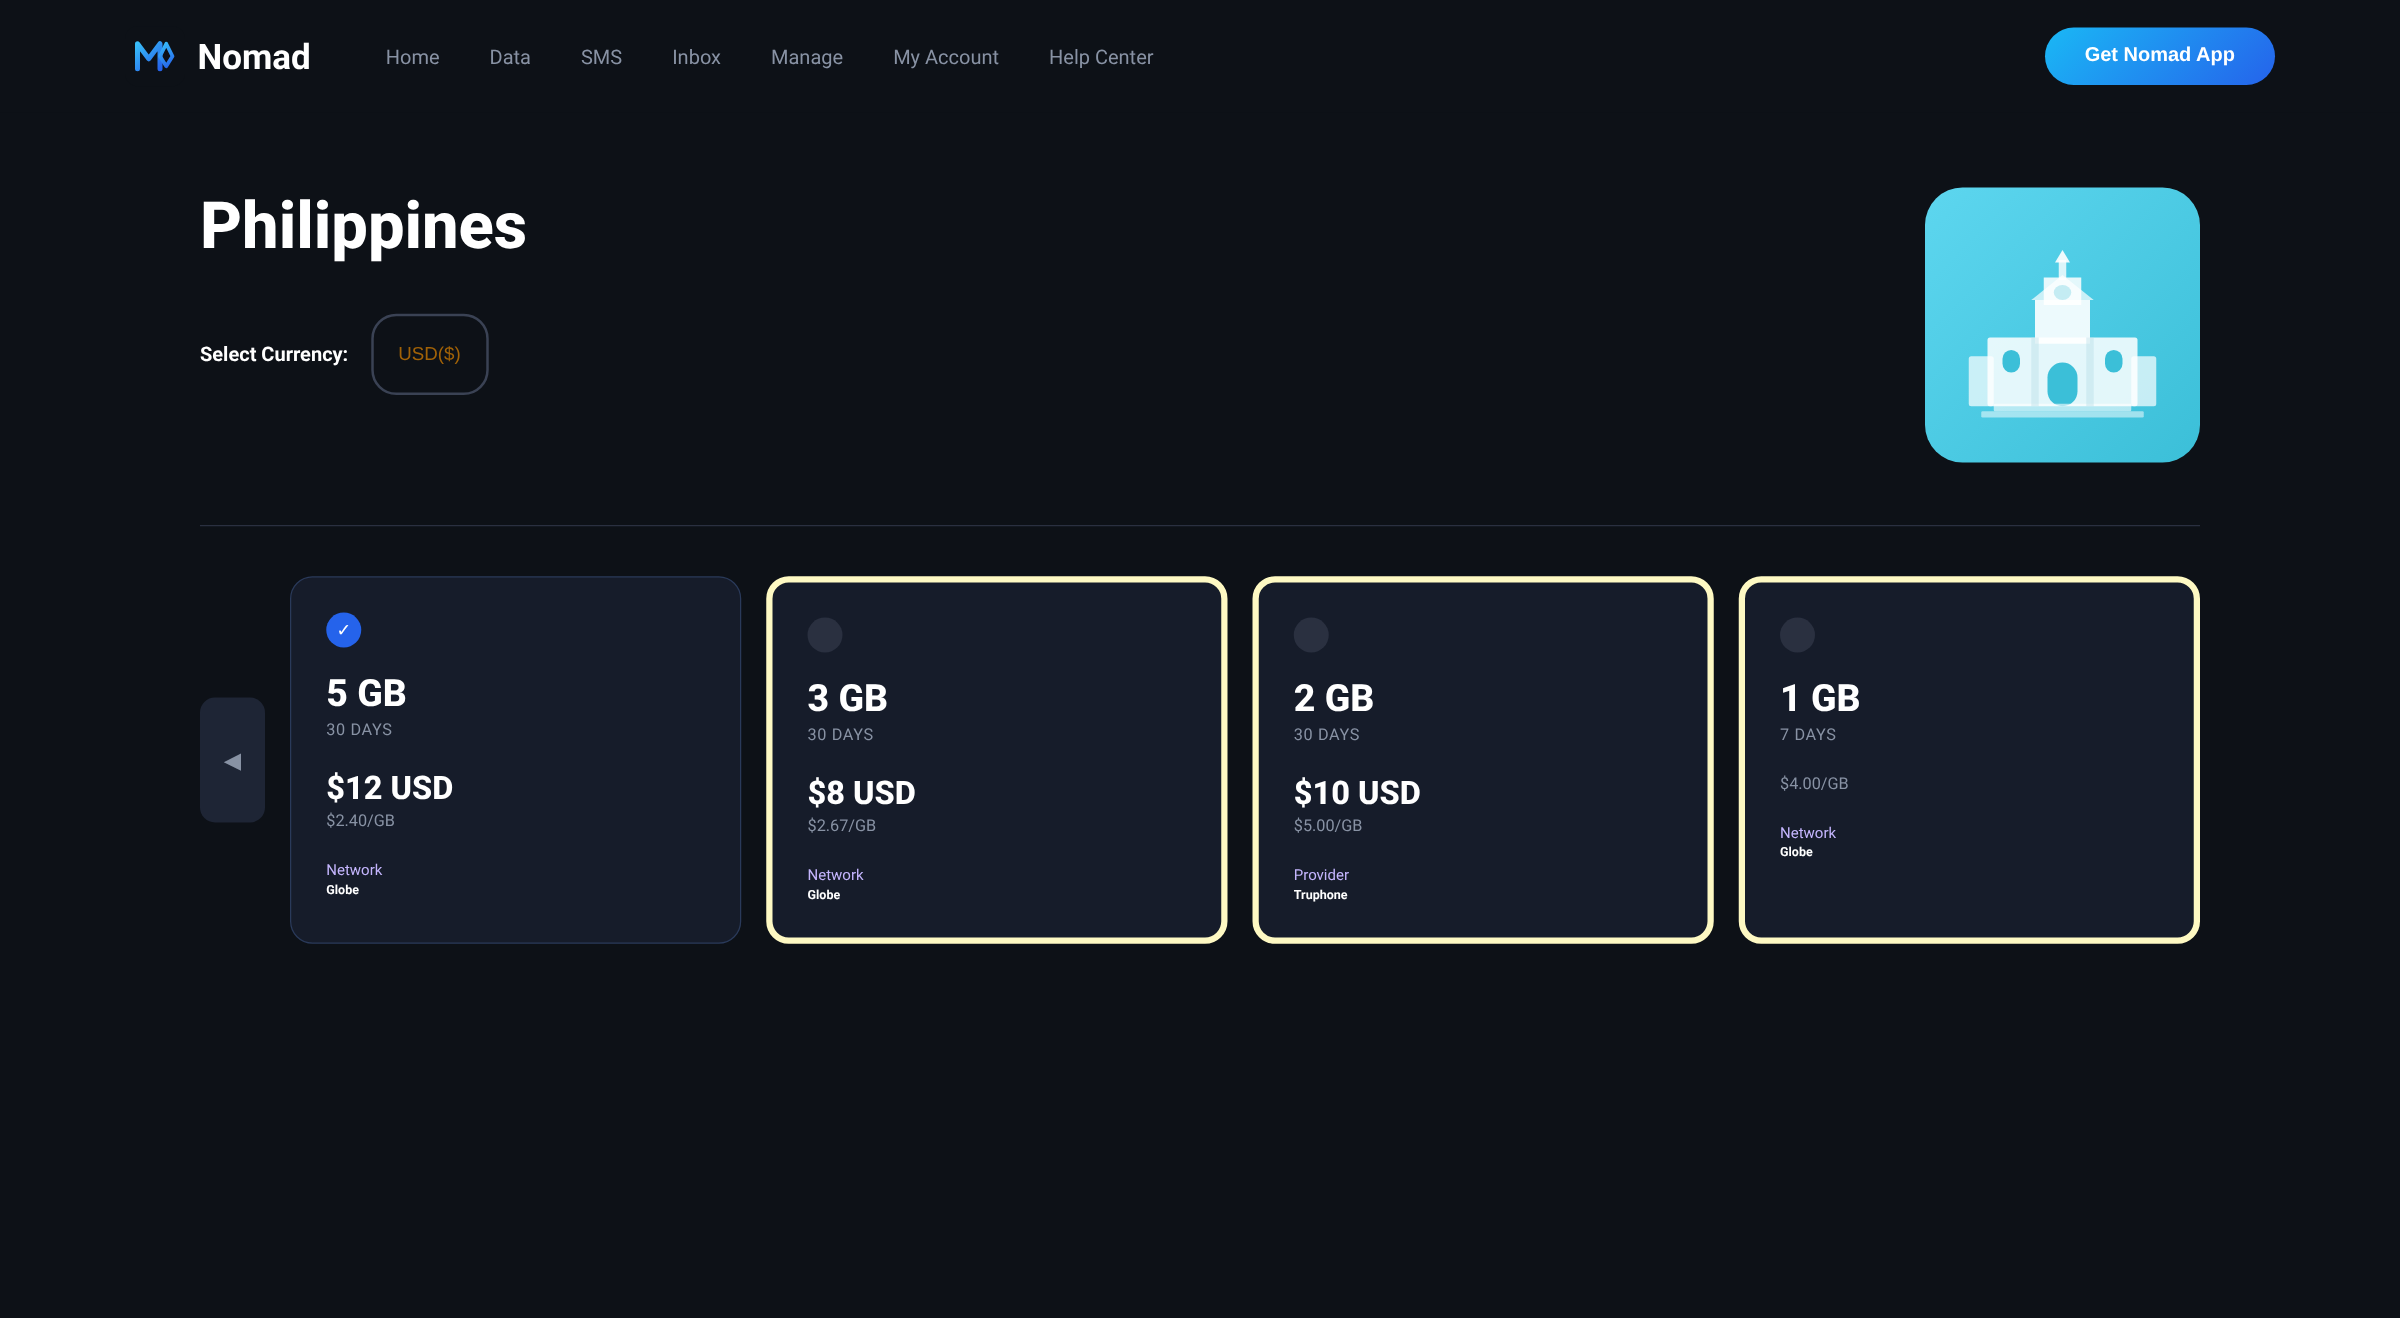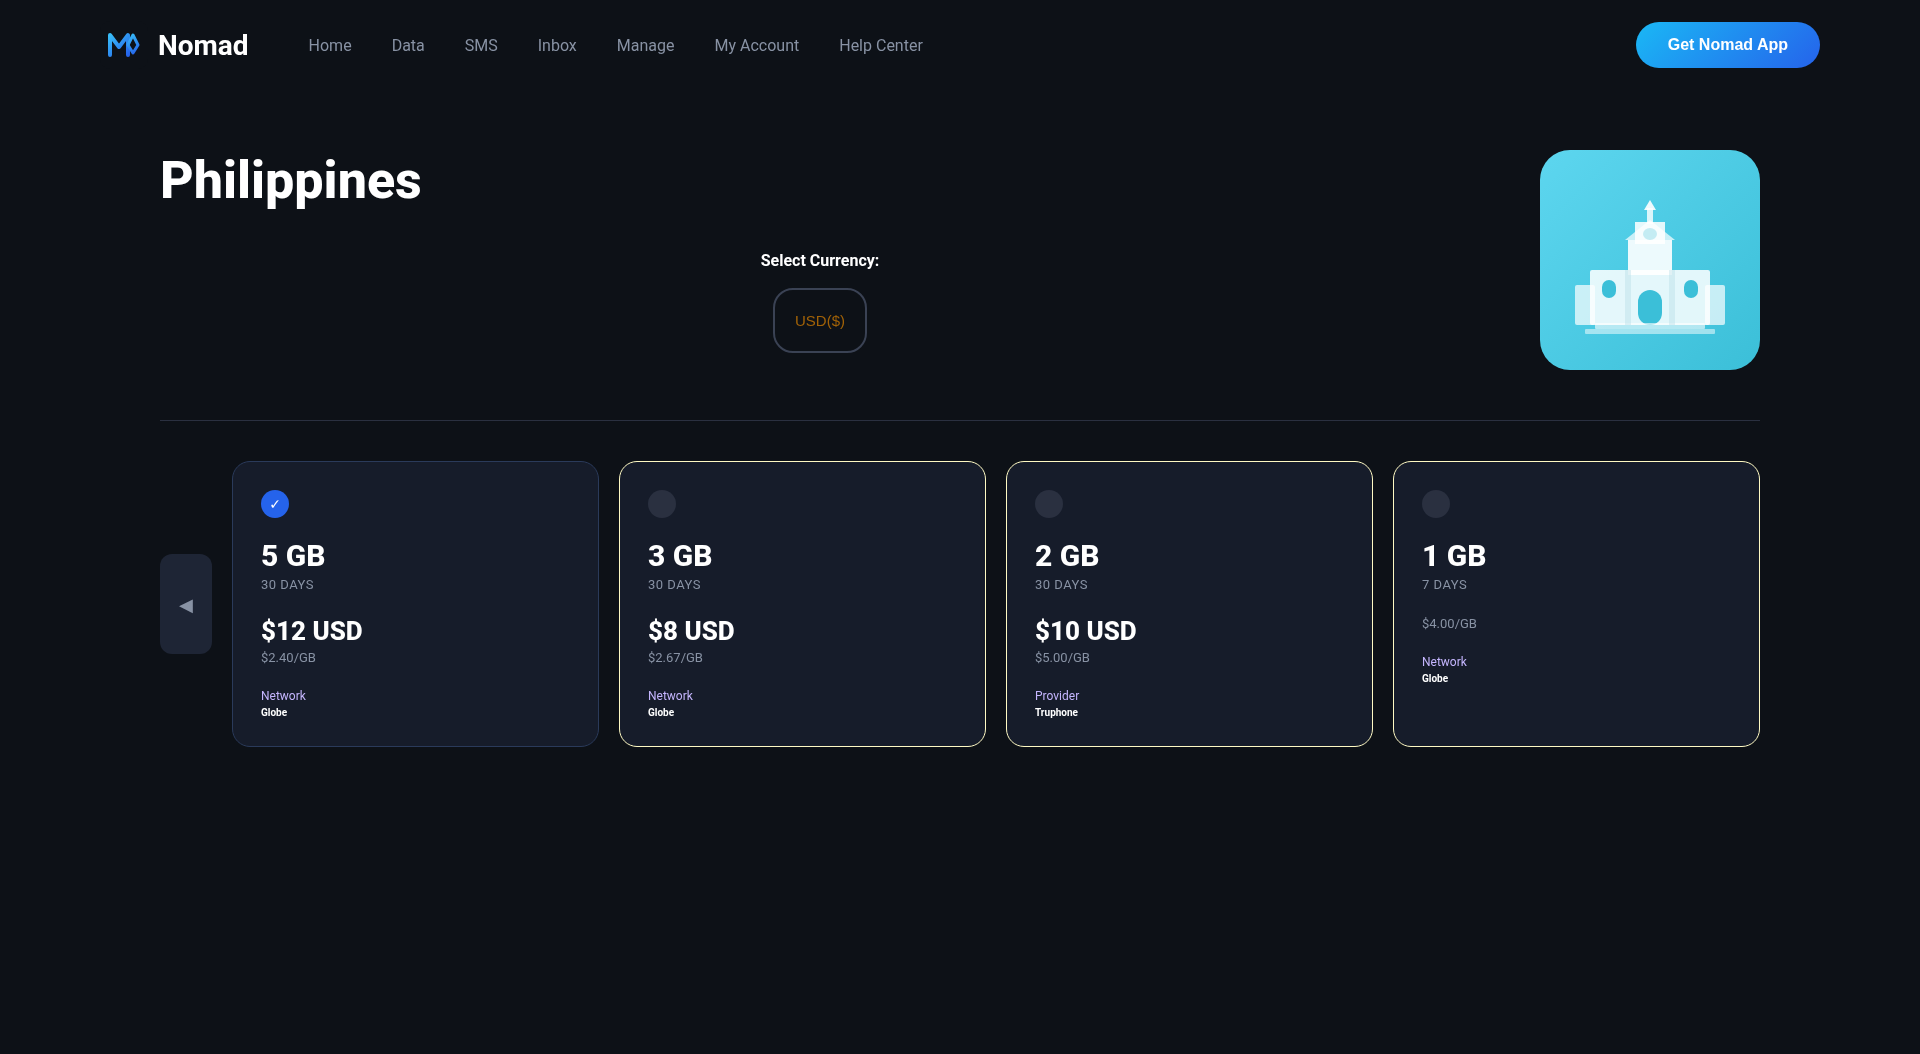--- a/index.html
+++ b/index.html
@@ -80,21 +80,20 @@
       font-size: 52px;
       font-weight: 800;
       color: #ffffff;
       margin-bottom: 40px;
     }
 
     .currency-row {
       display: flex;
       align-items: center;
       gap: 18px;
-      flex-direction: column;
     }
 
     .currency-label {
       font-size: 16px;
       font-weight: 700;
       color: #ffffff;
     }
 
     .currency-badge {
       background: transparent;
@@ -165,21 +164,21 @@
       flex: 1;
     }
 
     .plan-card {
       background: #161c2a;
       border-radius: 18px;
       padding: 28px 28px 28px 28px;
       flex: 1;
       min-width: 0;
       position: relative;
-      border: 1px solid #fef9c3;
+      border: 5px solid #fef9c3;
     }
 
     .plan-card.selected {
       border: 1.5px solid #2a3a5a;
     }
 
     .plan-selector {
       width: 28px;
       height: 28px;
       border-radius: 50%;

